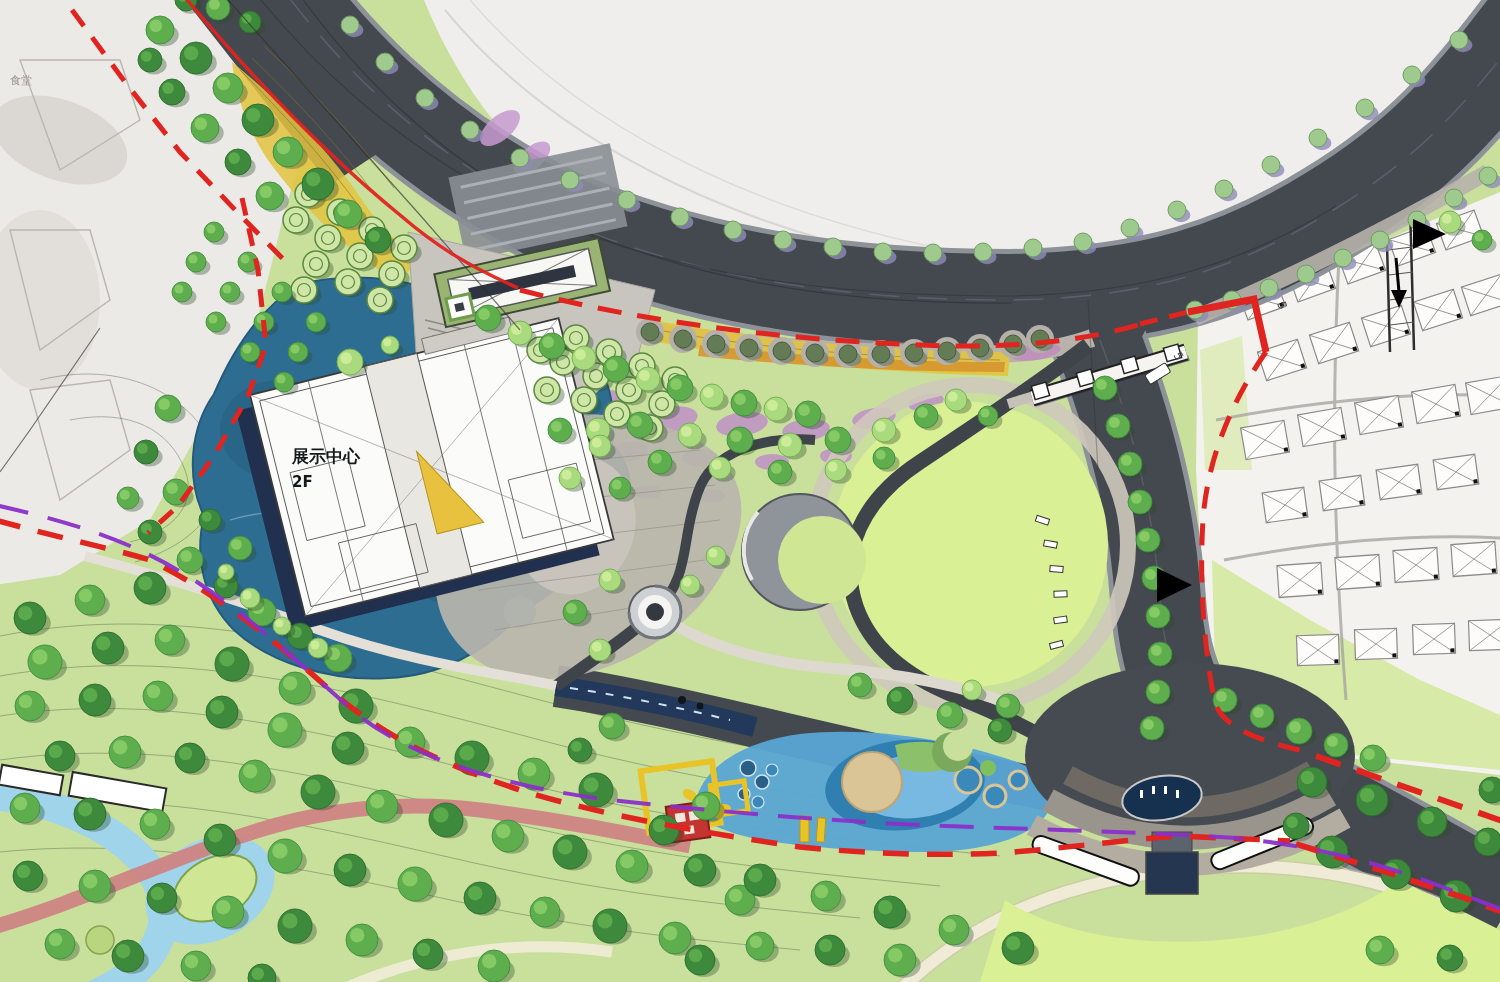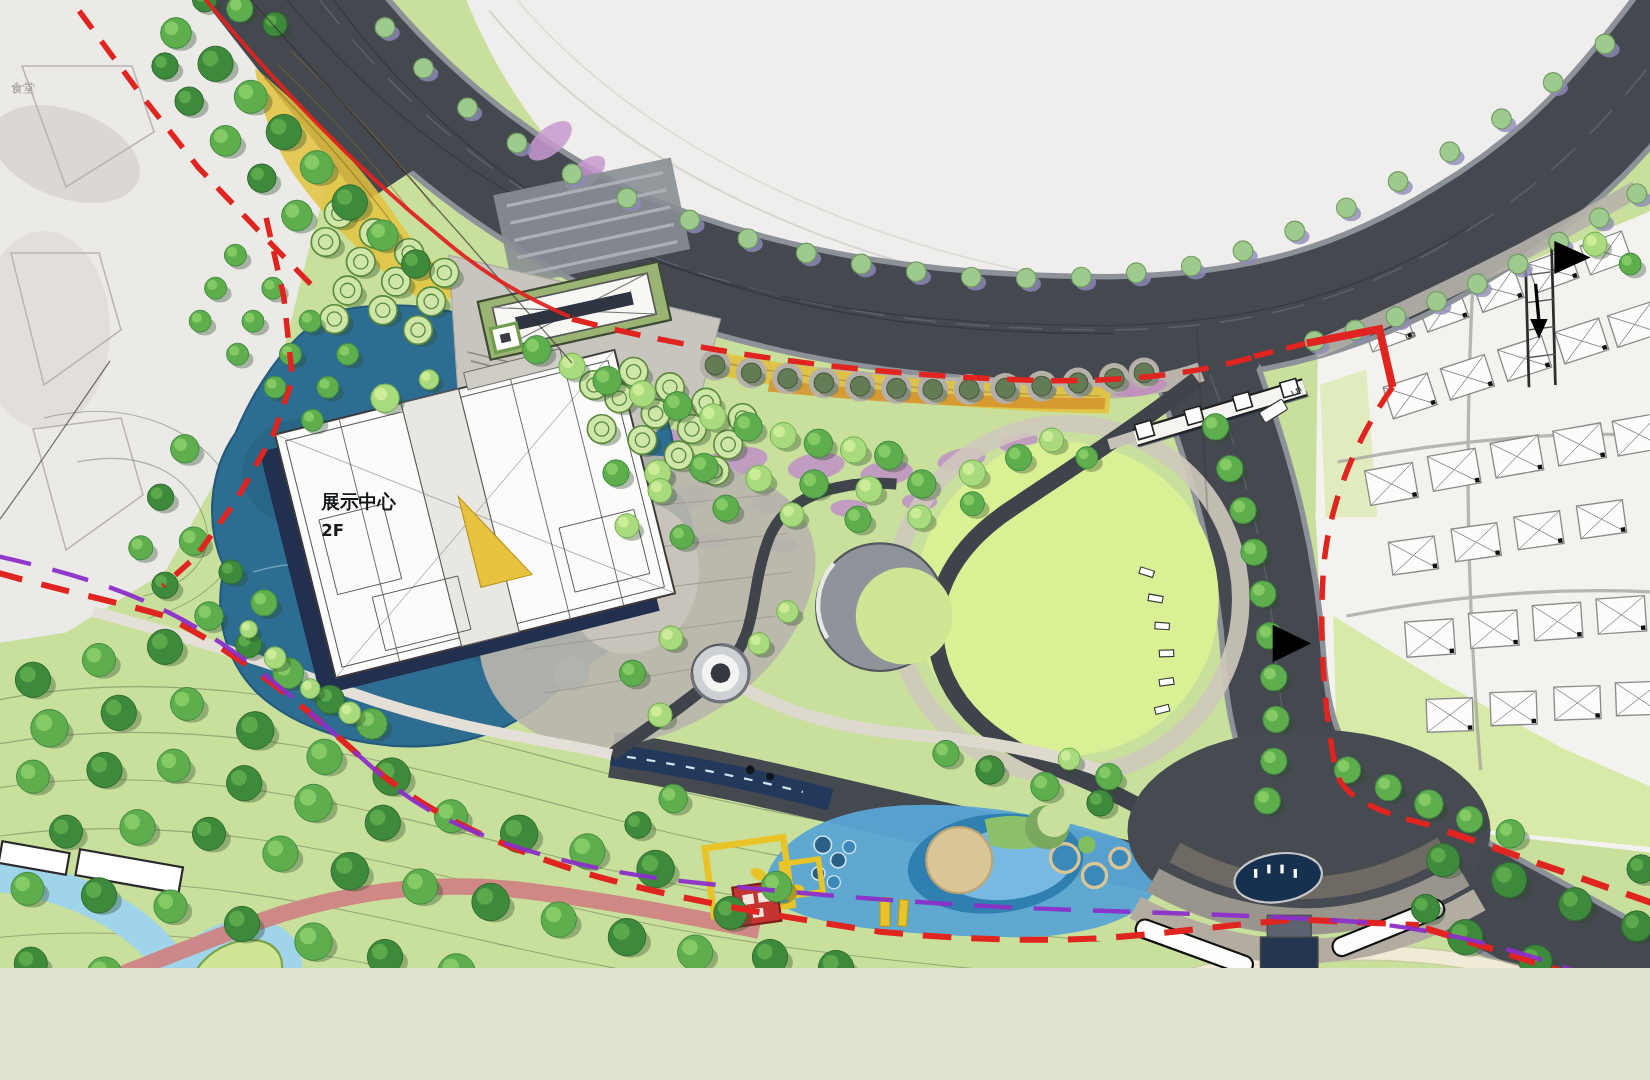--- a/index.html
+++ b/index.html
@@ -1,16 +1,16 @@
 <!DOCTYPE html>
 <html style="--pal-ring_road: #44494f; --pal-road_casing: #8d9198; --pal-paper: #efeeec; --pal-cad_paper: #f3f2ee; --pal-cad_line: #8a8a8a; --pal-park_base: #c8e09c; --pal-lawn_bright: #d9f094; --pal-water_deep: #2e6d92; --pal-water_light: #9fd4ea; --pal-play_blue: #5aa5d4; --pal-sand: #d9c596; --pal-tree_dark: #3e8a3c; --pal-tree_mid: #5fae4e; --pal-tree_light: #a9db7e; --pal-street_tree: #9fca8d; --pal-olive_tree: #647c56; --pal-boundary_red: #e02420; --pal-utility_purple: #8b2fc9; --pal-flower_purple: #bd8cc9; --pal-meadow_yellow: #e3c33e; --pal-meadow_orange: #d6952f; --pal-track_pink: #cf8484; --pal-pavement: #c8c5bf; --pal-building_shadow: #22304f; --pal-accent_triangle: #e8c23e; --pal-canopy_green: #9ab573;"><head>
 <meta charset="utf-8">
 <style>
   html,body{margin:0;padding:0;background:#dfe3d2;}
-  #stage{width:1500px;height:880px;position:relative;overflow:hidden;
+  #stage{width:1500px;height:982px;position:relative;overflow:hidden;
          font-family:"DejaVu Sans",sans-serif;}
   svg{display:block;}
   text{font-family:"DejaVu Sans",sans-serif;}
   .lbl{fill:#15181a;font-weight:bold;}
   .dim{fill:#4a4a4a;}
   .ctx{fill:#97948e;}
 </style>
 </head>
 <body>
 

